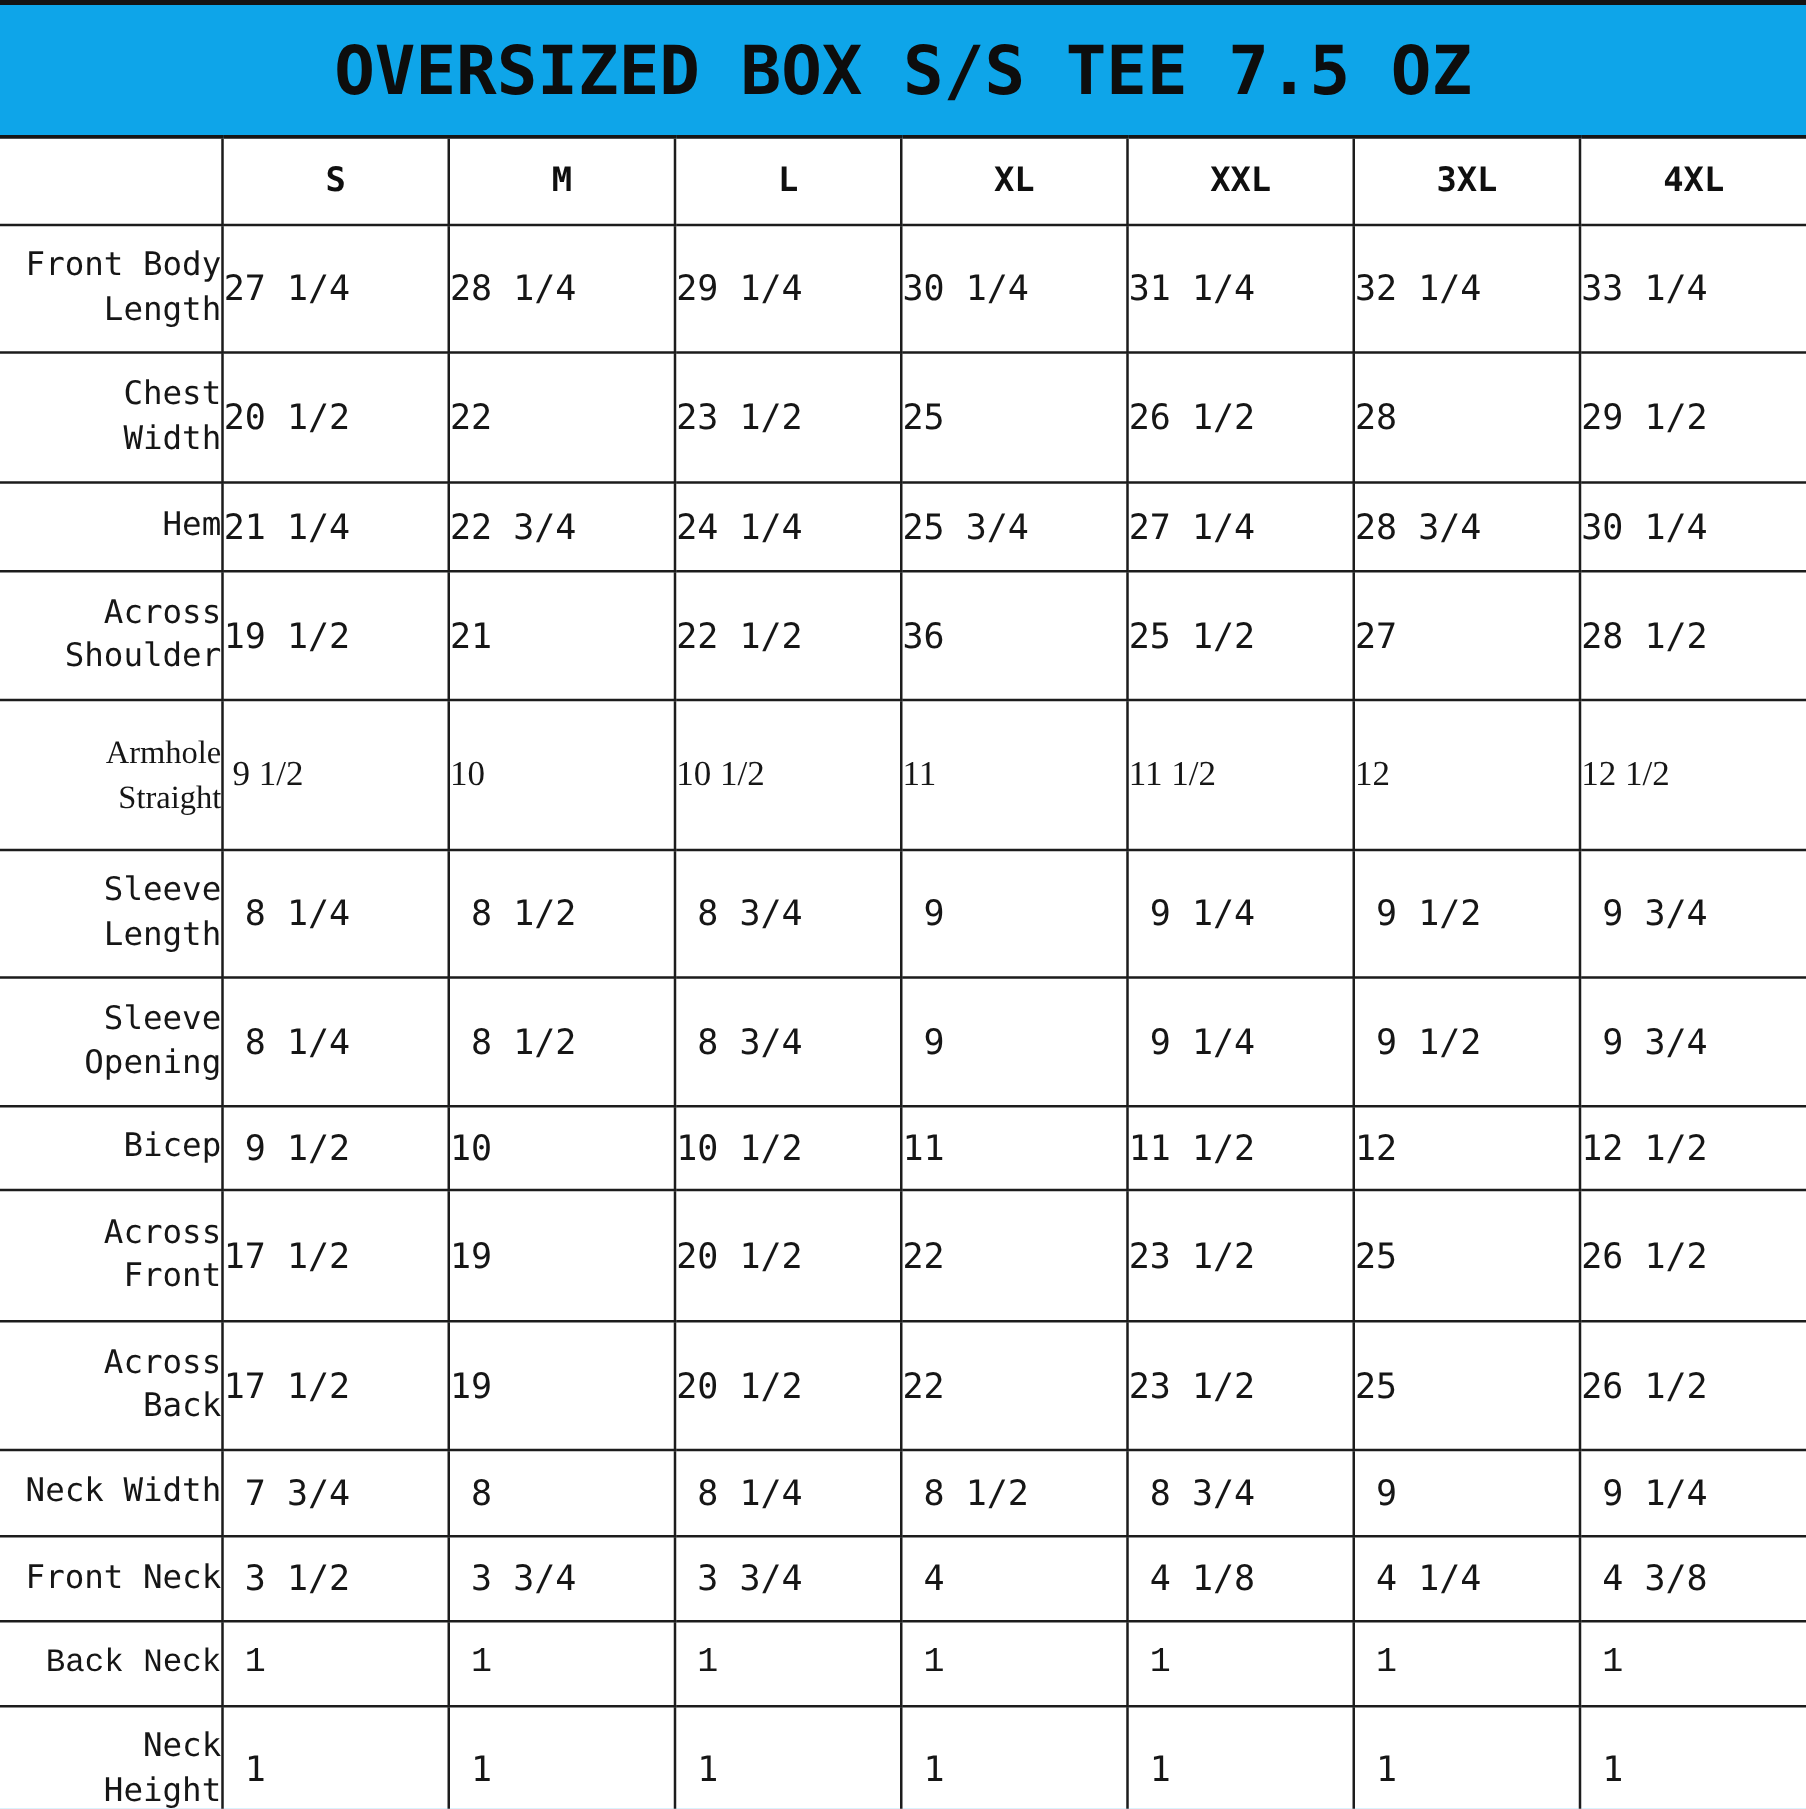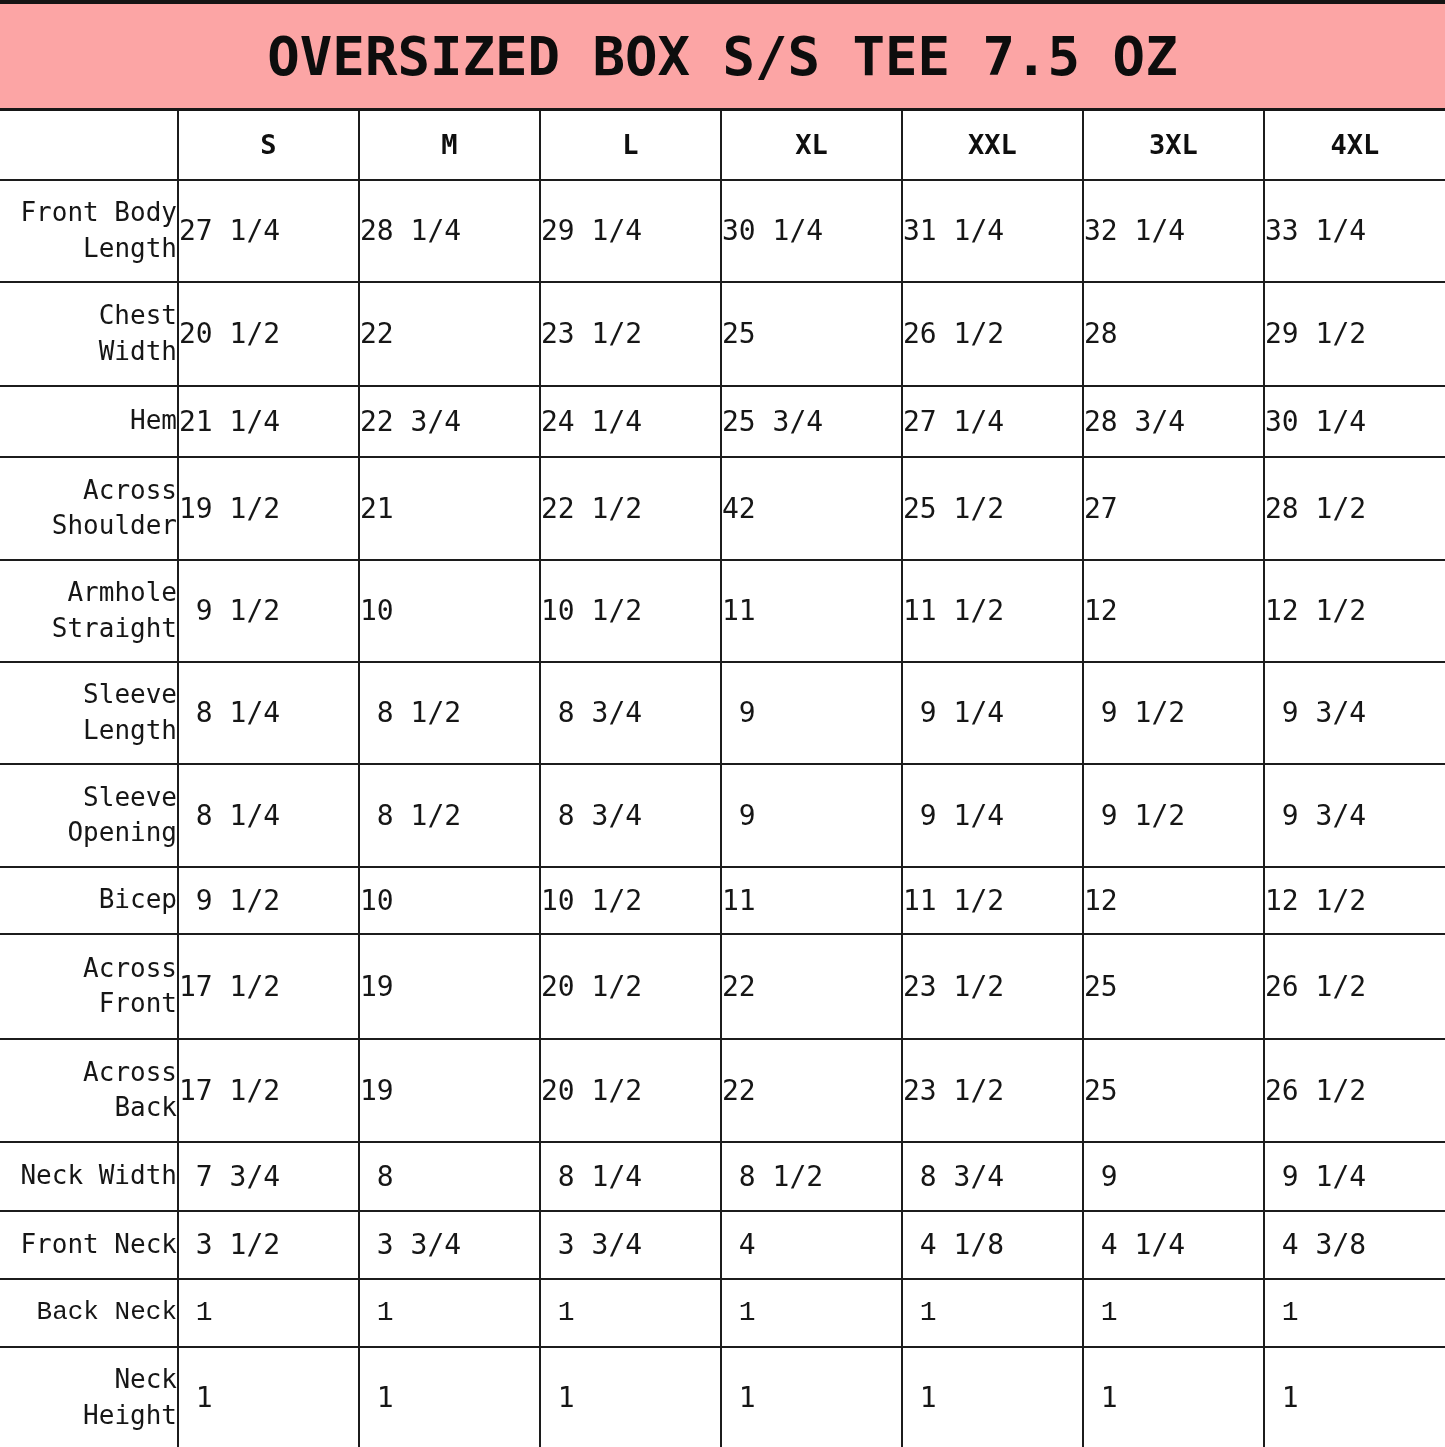--- a/index.html
+++ b/index.html
@@ -12,21 +12,21 @@
     height: 1447px;
     overflow: hidden;
     color: #121212;
     font-family: "DejaVu Sans Mono", "Liberation Mono", monospace;
     -webkit-font-smoothing: antialiased;
   }
   .page {
     position: relative;
     width: 1445px;
     height: 1447px;
-    background: #fca5a5;
+    background: #0ea5e9;
   }
   .top-bar {
     height: 4px;
     background: #141414;
   }
   .title {
     height: 104px;
     display: flex;
     align-items: center;
     justify-content: center;
@@ -138,26 +138,26 @@
           <td class="value-cell">27 1/4</td>
           <td class="value-cell">28 3/4</td>
           <td class="value-cell">30 1/4</td>
         </tr>
         <tr style="height: 103px;">
           <th class="row-label">Across
 Shoulder</th>
           <td class="value-cell">19 1/2</td>
           <td class="value-cell">21</td>
           <td class="value-cell">22 1/2</td>
-          <td class="value-cell">42</td>
+          <td class="value-cell">36</td>
           <td class="value-cell">25 1/2</td>
           <td class="value-cell">27</td>
           <td class="value-cell">28 1/2</td>
         </tr>
-        <tr style="height: 102px;">
+        <tr style="height: 120px; font-family: Liberation Serif, serif;">
           <th class="row-label">Armhole
 Straight</th>
           <td class="value-cell"> 9 1/2</td>
           <td class="value-cell">10</td>
           <td class="value-cell">10 1/2</td>
           <td class="value-cell">11</td>
           <td class="value-cell">11 1/2</td>
           <td class="value-cell">12</td>
           <td class="value-cell">12 1/2</td>
         </tr>

